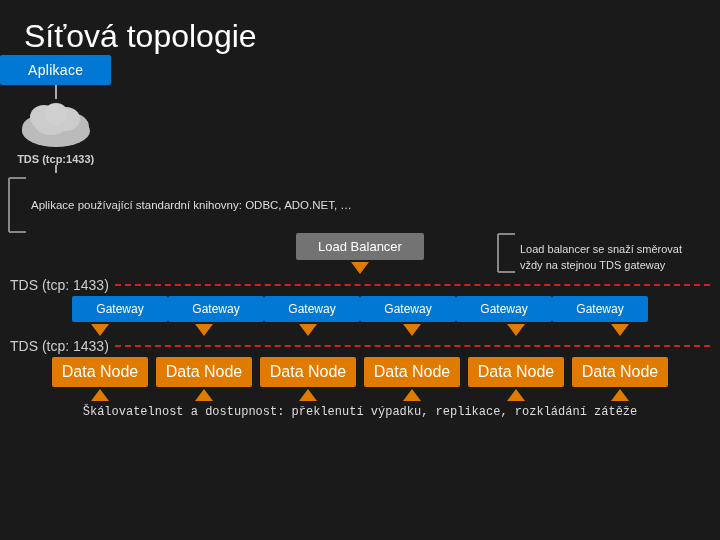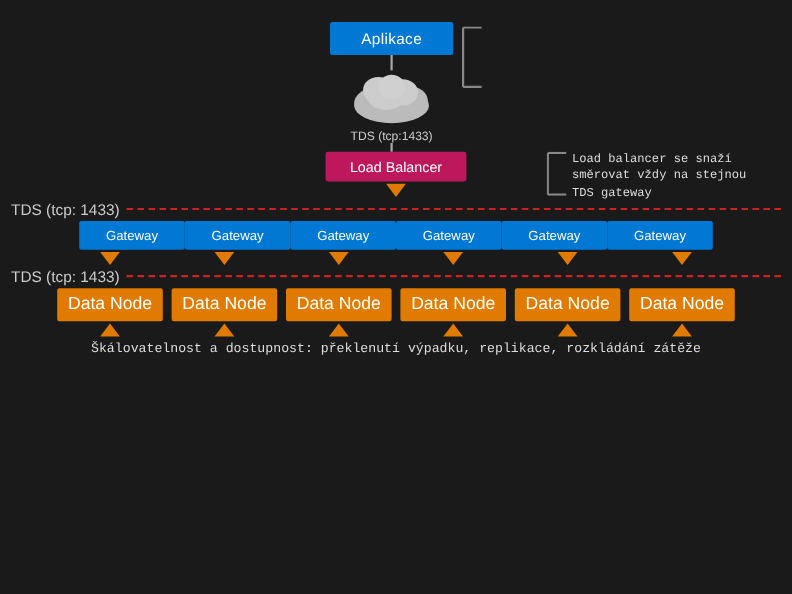--- a/index.html
+++ b/index.html
@@ -35,24 +35,25 @@
       width: 80px;
       height: 52px;
     }
 
     
     .tds-label {
       font-size: 11px;
       color: #ccc;
       text-align: center;
       margin-top: 2px;
+      font-weight: bold;
     }
 
     .lb-box {
-      background: #be185d;
+      background: #737373;
       color: #fff;
       font-size: 13px;
       padding: 6px 22px;
       border-radius: 2px;
       font-weight: 500;
     }
 
     
     .arrow-down {
       width: 0;
@@ -158,26 +159,26 @@
 
     
     .full-layout {
       width: 720px;
       padding: 0;
     }
 
     
     .top-area {
       display: flex;
-      flex-direction: row;
+      flex-direction: column;
       align-items: flex-start;
       justify-content: center;
       width: 100%;
       position: relative;
-      margin-top: 20px;
+      margin-top: 0;
     }
 
     .left-space { flex: 1; }
     .center-col {
       display: flex;
       flex-direction: column;
       align-items: center;
     }
     .right-col {
       flex: 1;
@@ -213,29 +214,29 @@
       position: relative;
       width: 720px;
       justify-content: center;
     }
     .lb-center { display: flex; flex-direction: column; align-items: center; }
     .lb-right {
       position: absolute;
       right: 20px;
       top: 0;
       display: flex;
-      align-items: flex-start;
-      font-family: Liberation Mono, monospace;
+      align-items: flex-end;
     }
   </style>
 </head>
 <body>
 
 <div class="full-layout">
 
+  <div class="page-title">Síťová topologie</div>
 
   <div class="top-area">
     <div class="left-space"></div>
     <div class="center-col">
 
       <div class="aplikace-box">Aplikace</div>
 
       <div style="width:2px;height:14px;background:#aaa;margin:0 auto;"></div>
 
       <svg class="cloud-svg" viewBox="0 0 80 52" xmlns="http://www.w3.org/2000/svg">
@@ -253,20 +254,21 @@
       <div style="width:2px;height:8px;background:#aaa;margin:0 auto;"></div>
     </div>
 
     <div class="right-col">
       <div class="note-row">
         <svg width="18" height="56" style="margin-right:5px;flex-shrink:0;">
           <line x1="1" y1="1" x2="1" y2="55" stroke="#888" stroke-width="2"></line>
           <line x1="1" y1="1" x2="18" y2="1" stroke="#888" stroke-width="2"></line>
           <line x1="1" y1="55" x2="18" y2="55" stroke="#888" stroke-width="2"></line>
         </svg>
+        <div class="note-text">Aplikace používající standardní knihovny: ODBC, ADO.NET, …</div>
       </div>
     </div>
   </div>
 
   <div class="lb-note-row">
     <div class="lb-center">
       <div class="lb-box">Load Balancer</div>
 
       <div style="display:flex;justify-content:center;margin-top:2px;">
         <div class="arrow-down"></div>

